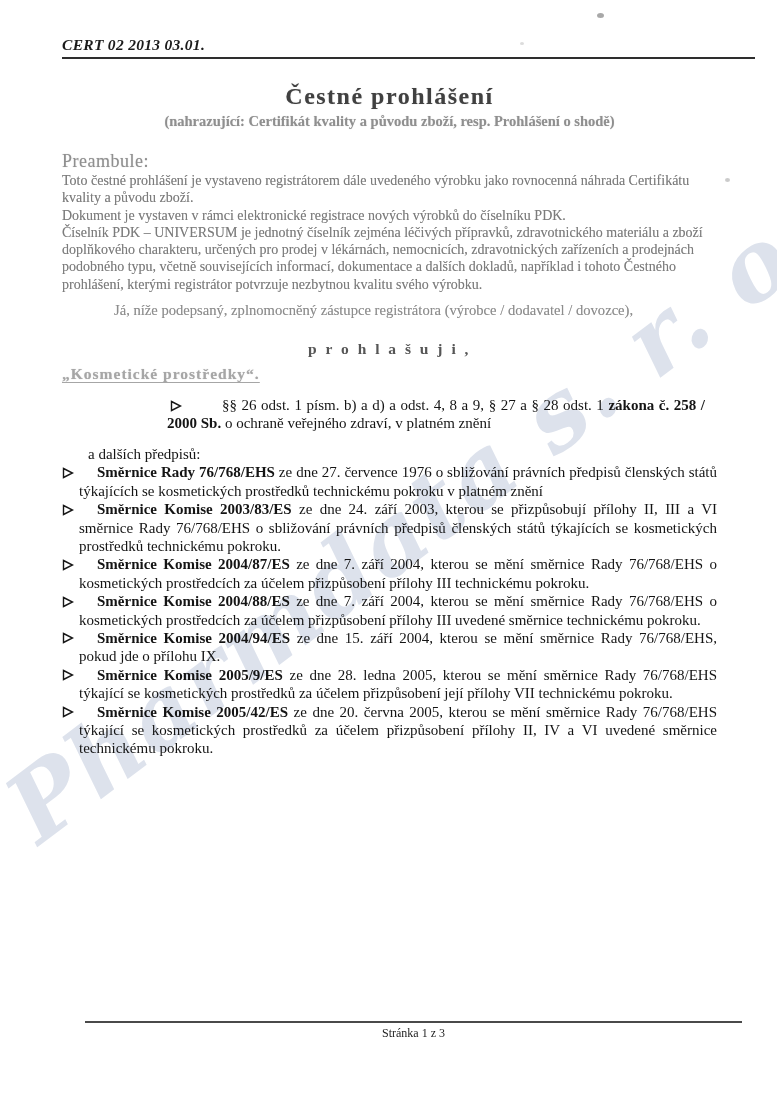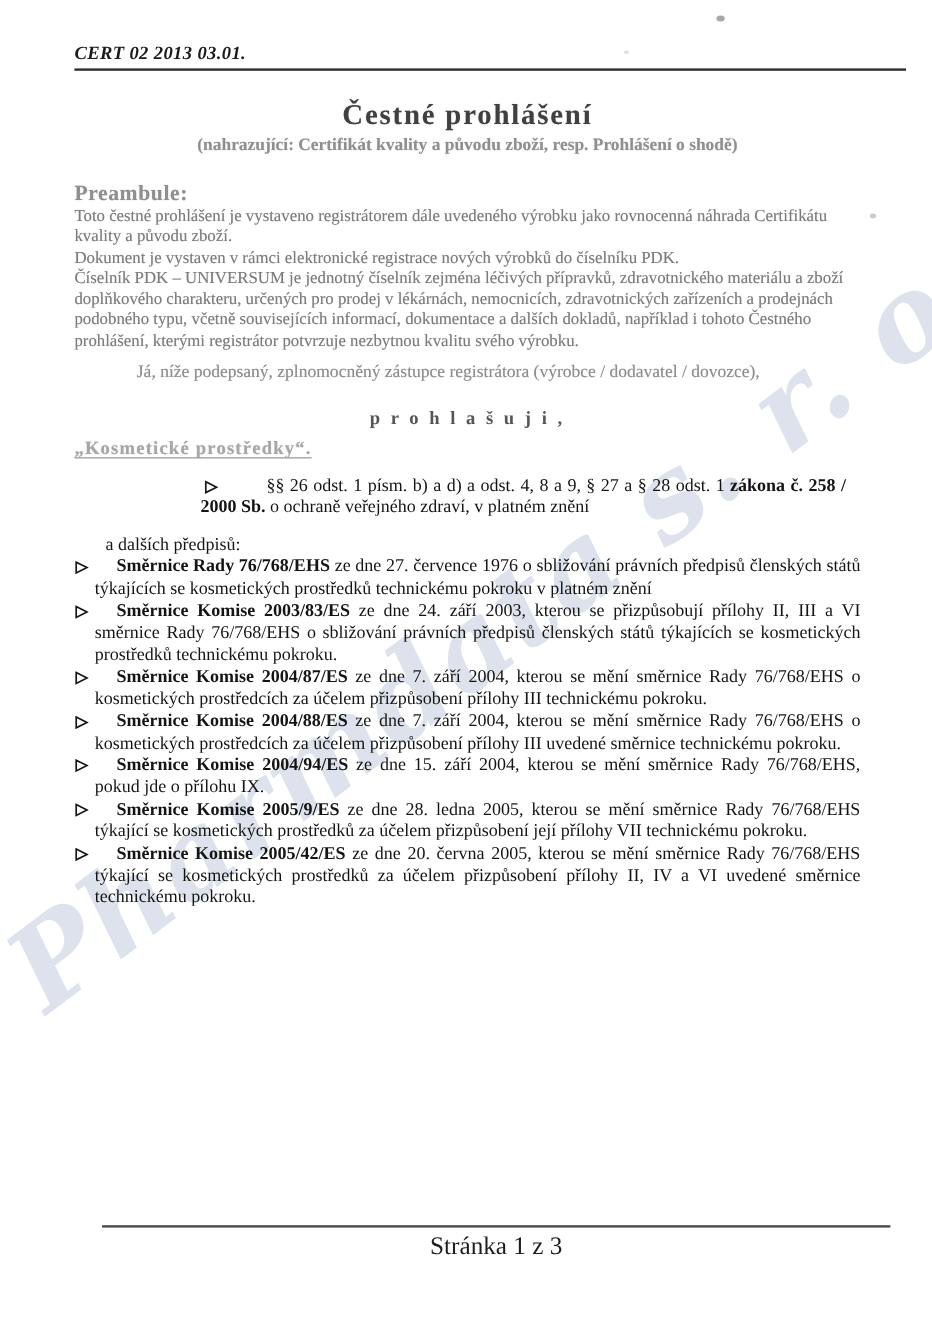--- a/index.html
+++ b/index.html
@@ -27,21 +27,21 @@
   .title {
     margin-top:24px; text-align:center; font-size:24px; font-weight:700;
     letter-spacing:1.5px; color:#404040; text-shadow:0 0 1px rgba(150,150,150,.55);
   }
   .subtitle {
     margin-top:3px; text-align:center; font-size:14.5px; font-weight:600;
     color:#8f8f8f; text-shadow:0 0 1px rgba(150,150,150,.45);
   }
 
   .preamble-heading {
-    margin-top:21px; font-size:18px; font-weight:700; color:#8f8f8f;
+    margin-top:21px; font-size:18px; font-weight:400; color:#8f8f8f;
     letter-spacing:.5px; text-shadow:0 0 1px rgba(150,150,150,.5);
   }
   .preamble-par {
     margin:0; font-size:14px; line-height:17.3px; color:#7c7c7c;
     text-shadow:0 0 .6px rgba(130,130,130,.5);
   }
 
   .intro-line {
     margin:9px 0 0 0; font-size:14.6px; color:#8d8d8d; text-indent:52px;
     text-shadow:0 0 .6px rgba(140,140,140,.5);
@@ -66,21 +66,21 @@
   .legal-list { margin-top:13px; font-size:15px; line-height:18.4px; color:#141414; }
   .legal-item { position:relative; margin:0; padding-left:17px; text-indent:18px; text-align:justify; }
   .legal-item-first { position:relative; margin:12px; padding-left:93px; text-indent:55px; text-align:justify; }
   .legal-cont { margin:0 0 0 26px; padding:0; text-align:left; }
   .bullet-icon { position:absolute; top:3.5px; width:12px; height:12px; }
   .legal-item .bullet-icon { left:0; }
   .legal-item-first .bullet-icon { left:96px; }
   .bold { font-weight:700; }
 
   .footer { position:absolute; left:85px; right:35px; top:1021px; z-index:2; border-top:2px solid #4a4a4a; }
-  .footer-label { margin-top:3px; text-align:center; font-size:21px; color:#1d1d1d; }
+  .footer-label { margin-top:3px; text-align:center; font-size:12px; color:#1d1d1d; }
 
   .speck { position:absolute; z-index:3; background:#8b8b8b; border-radius:50%; }
   .speck-a { left:597px; top:13px; width:7px; height:5px; opacity:.75; }
   .speck-b { left:725px; top:178px; width:5px; height:4px; opacity:.45; }
   .speck-c { left:520px; top:42px; width:4px; height:3px; opacity:.3; }
 </style>
 </head>
 <body>
 
 <div class="page">

